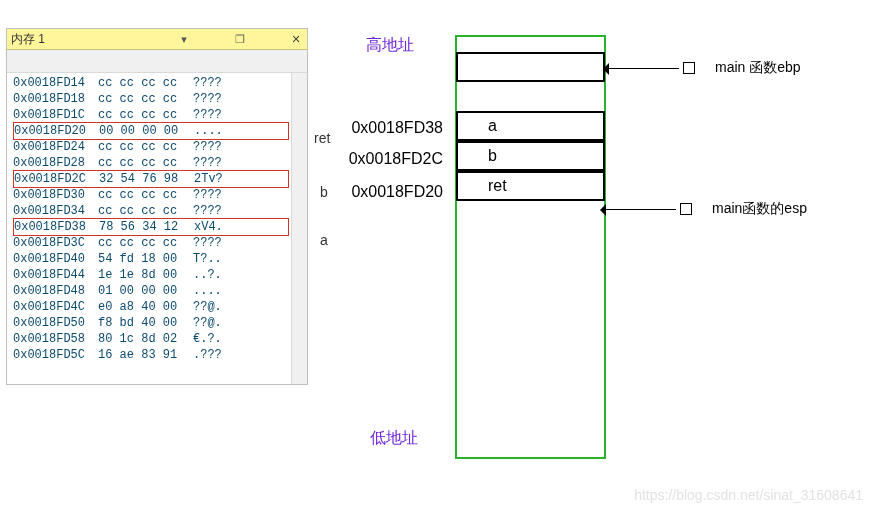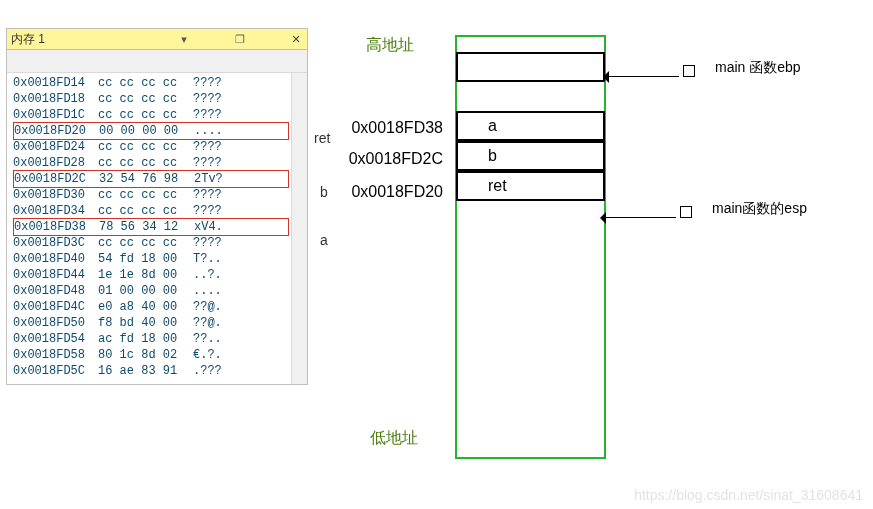--- a/index.html
+++ b/index.html
@@ -66,31 +66,31 @@
   }
 
   .stack { position: absolute; left: 455px; top: 35px; width: 147px; height: 420px;
            border: 2px solid #27b42c; }
   .stack-cell { position: absolute; left: -1px; right: -1px;
     border: 2px solid #000; height: 26px; display:flex; align-items:center;
     padding-left: 30px; font-size: 16px; }
   .stack-cell.emptycell { }
   .stack-addr { position: absolute; font-size: 16px; color: #000; text-align: right; width:100px; }
 
-  .arrow-wrap { position: absolute; display:flex; align-items:flex-end; }
+  .arrow-wrap { position: absolute; display:flex; align-items:center; }
   .arrow-line { height:1px; background:#000; position:relative; }
   .arrow-head-l::before {
     content:""; position:absolute; left:-1px; top:-5px;
     border: 6px solid transparent; border-right-color:#000;
     transform: translateX(-11px);
   }
   .arrow-box { border:1px solid #000; width:10px; height:10px; margin-left:4px; }
   .arrow-text { margin-left: 20px; font-size: 14px; white-space: nowrap; }
 
-  .hdr-label { position:absolute; font-size:16px; color:#4d7c0f; }
+  .hdr-label { position:absolute; font-size:16px; color:#6d28d9; }
 
   .watermark {
     position:absolute; right: 10px; bottom: 6px;
     color: #e3e3e3; font-size: 14px;
     font-family: Arial, sans-serif;
     margin-top: 8px;
   }
 </style>
 </head>
 <body>
@@ -177,25 +177,20 @@
         </div>
         <div class="mem-row">
           <span class="mem-addr">0x0018FD4C</span>
           <span class="mem-bytes">e0 a8 40 00</span>
           <span class="mem-ascii">??@.</span>
         </div>
         <div class="mem-row">
           <span class="mem-addr">0x0018FD50</span>
           <span class="mem-bytes">f8 bd 40 00</span>
           <span class="mem-ascii">??@.</span>
-        </div>
-        <div class="mem-row">
-          <span class="mem-addr">0x0018FD54</span>
-          <span class="mem-bytes">ac fd 18 00</span>
-          <span class="mem-ascii">??..</span>
         </div>
         <div class="mem-row">
           <span class="mem-addr">0x0018FD58</span>
           <span class="mem-bytes">80 1c 8d 02</span>
           <span class="mem-ascii">€.?.</span>
         </div>
         <div class="mem-row">
           <span class="mem-addr">0x0018FD5C</span>
           <span class="mem-bytes">16 ae 83 91</span>
           <span class="mem-ascii">.???</span>

